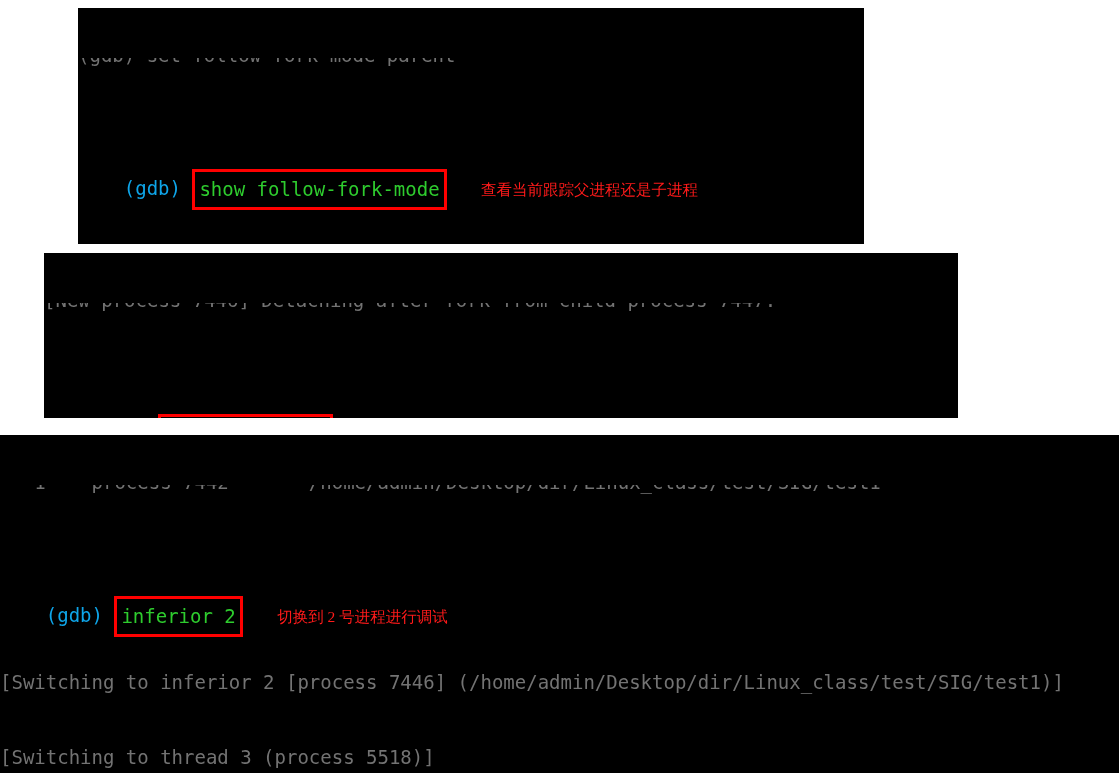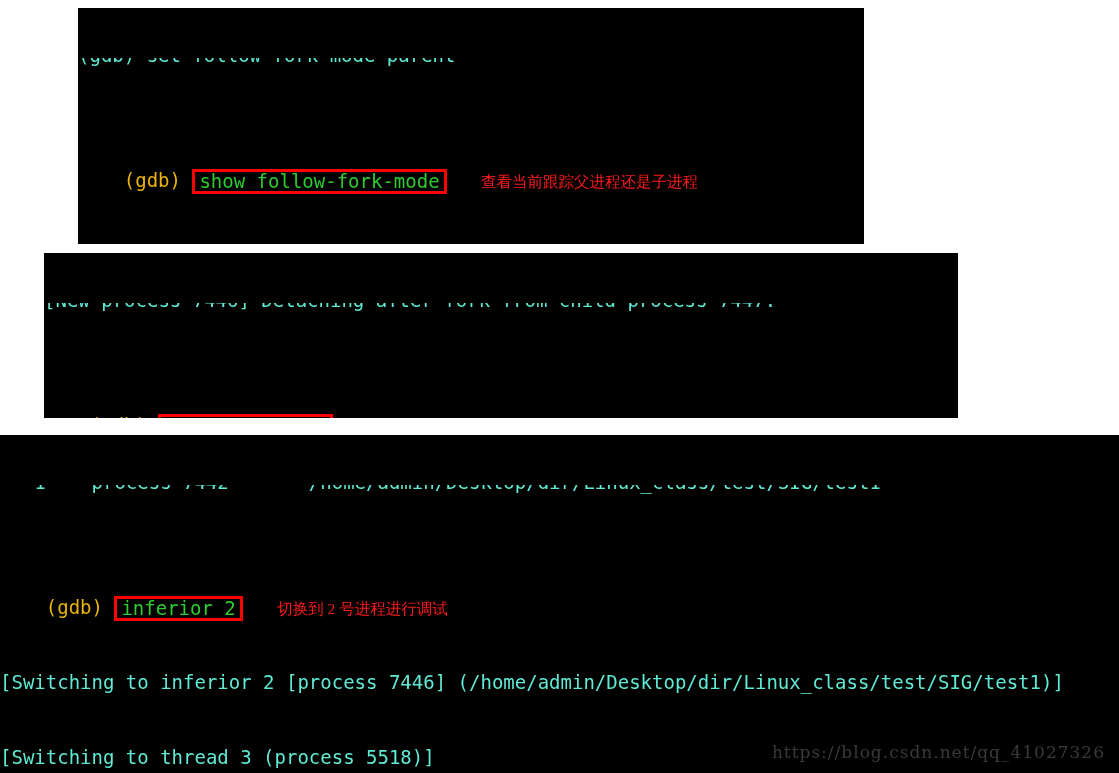--- a/index.html
+++ b/index.html
@@ -60,28 +60,28 @@
     overflow: hidden;
     position: relative;
   }
   .clip-row .inner {
     position: absolute;
     top: -15px;
     left: 0;
     white-space: pre;
   }
 
-  .prompt { color: #eab308; }
-  .outtext { color: #5eead4; }
+  .prompt { color: #0ea5e9; }
+  .outtext { color: #737373; }
 
   
   .boxed {
     display: inline-block;
     border: 3px solid #ff0000;
-    padding: 0px 4px;
+    padding: 8px 4px;
     margin: 0;
     line-height: 19px;
     position: relative;
     top: 1px;
     color: #2ecc2e;
     background: #000000;
   }
 
   .note {
     color: #ff1a1a;
@@ -166,14 +166,13 @@
   
   
   
   
   
   
   
   
   
 
-  <div class="watermark">https://blog.csdn.net/qq_41027326</div>
 </div>
 
 </body></html>

